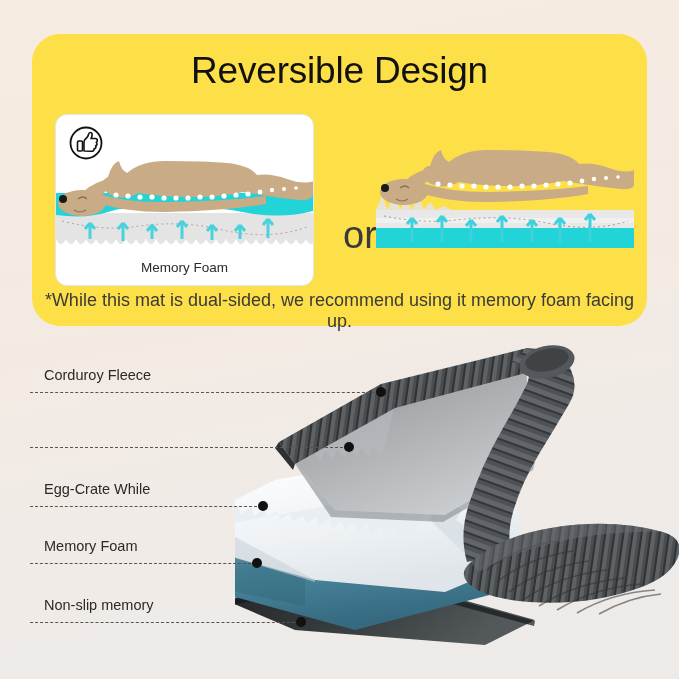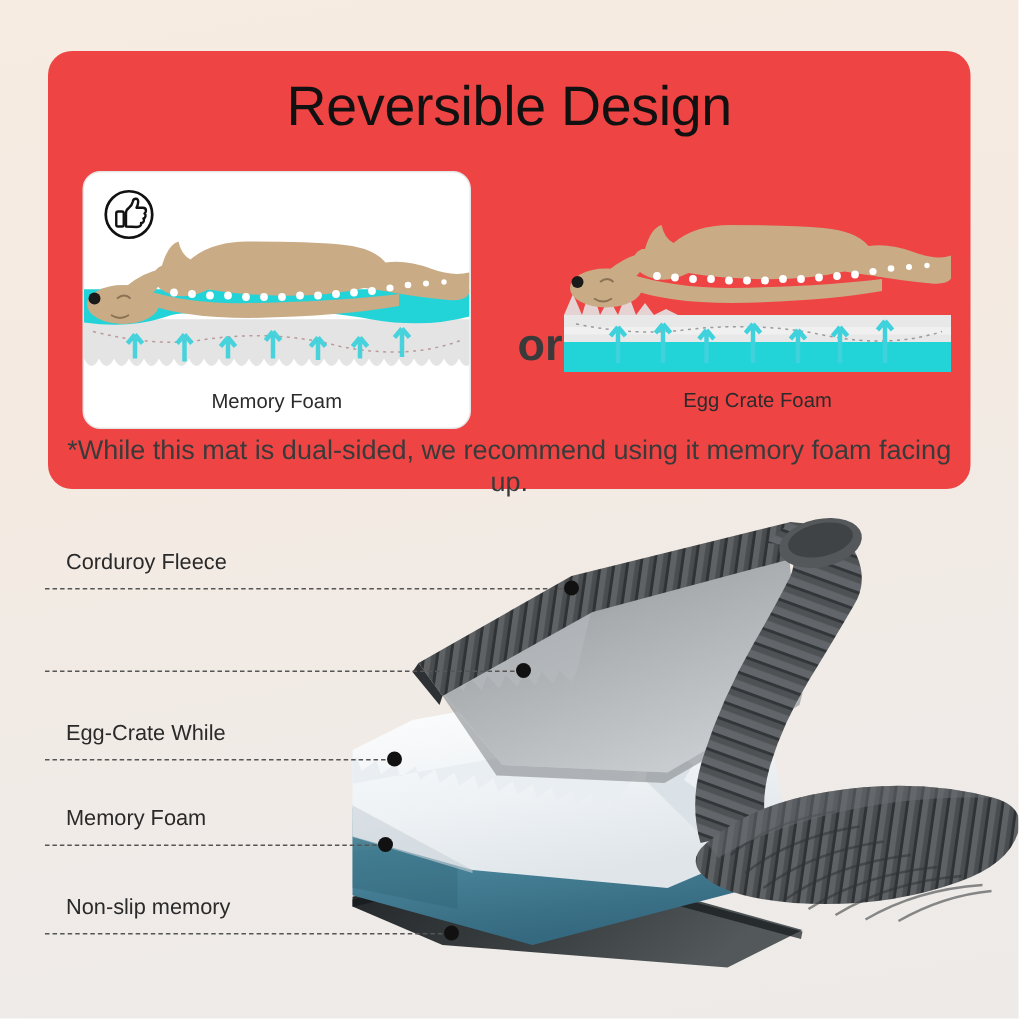--- a/index.html
+++ b/index.html
@@ -7,38 +7,38 @@
     width:679px;height:679px;overflow:hidden;
     font-family:"Liberation Sans", sans-serif;
     background:linear-gradient(170deg,#f6ece2 0%,#f4eae1 35%,#f0ebe7 70%,#edeae8 100%);
     position:relative;
   }
   .stage{position:absolute;inset:0;}
 
   
   .card{
     position:absolute;left:32px;top:34px;width:615px;height:292px;
-    background:#ef4444;border-radius:16px;
+    background:#fde047;border-radius:28px;
   }
   .card-title{
     position:absolute;left:0;top:16px;width:100%;text-align:center;
     font-size:37px;font-weight:400;color:#111;letter-spacing:-0.2px;
   }
 
   
   .panel{position:absolute;top:80px;height:170px;}
   .panel-left{left:23px;width:257px;border:1px solid #e6e6e6;border-radius:12px;background:#fff;}
   .panel-right{left:344px;width:258px;}
   .panel-caption{
     position:absolute;bottom:10px;left:0;width:100%;text-align:center;
     font-size:13.5px;color:#2b2b2b;
   }
   .or-word{
     position:absolute;left:306px;top:180px;width:44px;text-align:center;
-    font-size:30px;font-weight:700;color:#3a3a3a;
+    font-size:38px;font-weight:400;color:#3a3a3a;
   }
   .scene{position:absolute;left:0;right:0;top:0;height:140px;overflow:hidden;}
   .scene svg{display:block;}
 
   .thumb-badge{position:absolute;left:12px;top:10px;width:36px;height:36px;}
 
   .footnote{
     position:absolute;left:0;top:256px;width:100%;text-align:center;
     font-size:18px;color:#3a3a3a;
   }
@@ -197,21 +197,20 @@
                 <circle cx="194" cy="69" r="2.6"></circle>
               <circle cx="206" cy="67" r="2.4"></circle>
                 <circle cx="218" cy="65" r="2.2"></circle>
               <circle cx="230" cy="64" r="2"></circle>
                 <circle cx="242" cy="63" r="1.8"></circle>
             </g>
           </g>
         </svg>
       </div>
 
-      <div class="panel-caption">Egg Crate Foam</div>
     </div>
 
     <div class="footnote">*While this mat is dual-sided, we recommend using it memory foam facing up.</div>
   </div>
 
   <div class="product">
     <svg width="444" height="330" viewBox="0 0 444 330">
       <defs>
         <linearGradient id="gCord" x1="0" y1="0" x2="1" y2="1">
           <stop offset="0%" stop-color="#5c5f62"></stop>

